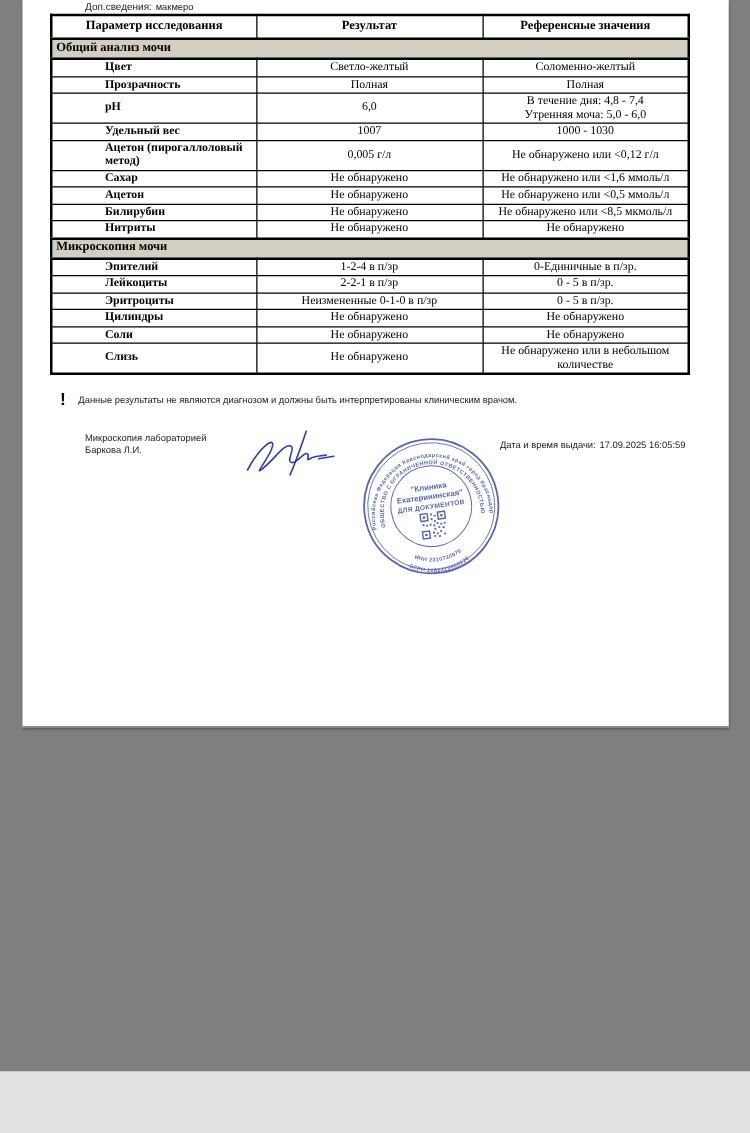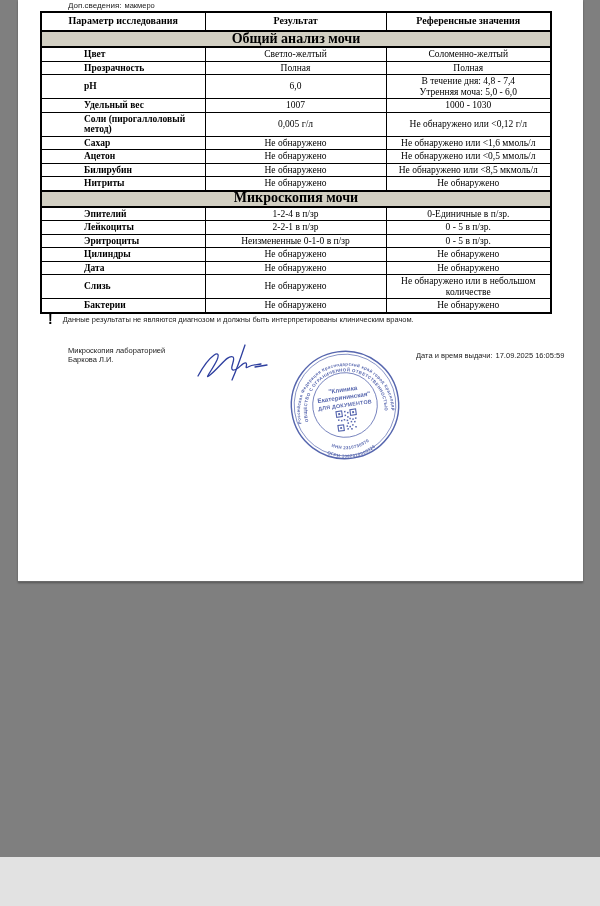--- a/index.html
+++ b/index.html
@@ -8,34 +8,34 @@
   .bottom-strip{position:absolute;left:0;bottom:0;width:600px;height:49px;background:#e2e2e2;}
   .page{position:absolute;left:18px;top:0;width:565px;height:581px;background:#ffffff;border-bottom:1px solid #6a6a6a;box-shadow:0 1px 2px rgba(0,0,0,.35);}
   .doc-note{position:absolute;left:50px;top:1px;font-size:8px;color:#222;}
   .doc-note .lbl{margin-right:3px;margin-top:12px;}
   .doc-note .val{font-size:7.5px;}
 
   .lab{position:absolute;left:22px;top:11px;border-collapse:collapse;border:2px solid #000;table-layout:fixed;width:510px;font-size:9.5px;line-height:10.5px;color:#000;}
   .lab col.c1{width:164px;} .lab col.c2{width:181px;} .lab col.c3{width:165px;}
   .lab td,.lab th{border:1px solid #000;padding:1px 3px;vertical-align:middle;overflow:hidden;font-family:Liberation Serif, serif;}
   .hdr th{font-weight:bold;font-size:10px;height:15px;text-align:center;background:#fff;}
-  .sec td{background:#d2cfc2;font-weight:bold;text-align:center;font-size:14px;height:12px;border-top:2px solid #000;border-bottom:2px solid #000;}
+  .sec td{background:#d2cfc2;font-weight:bold;font-size:10px;height:12px;border-top:2px solid #000;border-bottom:2px solid #000;}
   .lab tbody tr{height:13px;}
   .lab td.p{font-weight:bold;text-align:left;padding-left:42px;}
   .lab td.r,.lab td.f{text-align:center;white-space:pre-line;}
 
   .disclaimer{position:absolute;left:30px;top:312px;width:480px;display:flex;align-items:flex-start;}
   .warn{font-weight:bold;font-size:14px;line-height:14px;margin-right:10px;}
   .disc-text{font-size:7.5px;color:#222;padding-top:3px;}
 
   .signatory{position:absolute;left:50px;top:346px;font-size:7.5px;line-height:9px;color:#222;}
   .sig-svg{position:absolute;left:170px;top:336px;}
   .stamp-svg{position:absolute;left:270px;top:348px;}
   .issue{position:absolute;left:382px;top:351px;font-size:7.5px;color:#222;}
-  .issue .lbl{margin-right:3px;margin-left:16px;}
+  .issue .lbl{margin-right:3px;}
   .ring{stroke:#3f51a3;fill:none;}
   .arc{font-size:4.6px;font-weight:bold;fill:#3f51a3;stroke:none;letter-spacing:.4px;}
   .arc textPath{text-anchor:middle;}
   .ctr{fill:#3f51a3;stroke:none;text-anchor:middle;font-weight:bold;}
   .ctr.b{font-size:6.6px;}
   .ctr.s{font-size:5.6px;letter-spacing:.3px;}
   .qr{fill:#3f51a3;stroke:none;}
   .qr-o{fill:none;stroke:#3f51a3;stroke-width:1.2;}
 </style>
 </head>
@@ -82,21 +82,21 @@
             <td class="r">6,0</td>
             <td class="f">В течение дня: 4,8 - 7,4
 Утренняя моча: 5,0 - 6,0</td>
           </tr>
         <tr>
             <td class="p">Удельный вес</td>
             <td class="r">1007</td>
             <td class="f">1000 - 1030</td>
           </tr>
         <tr>
-            <td class="p">Соли (пирогаллоловый метод)</td>
+            <td class="p">Ацетон (пирогаллоловый метод)</td>
             <td class="r">0,005 г/л</td>
             <td class="f">Не обнаружено или &lt;0,12 г/л</td>
           </tr>
         <tr>
             <td class="p">Сахар</td>
             <td class="r">Не обнаружено</td>
             <td class="f">Не обнаружено или &lt;1,6 ммоль/л</td>
           </tr>
         <tr>
             <td class="p">Ацетон</td>
@@ -130,33 +130,28 @@
             <td class="p">Эритроциты</td>
             <td class="r">Неизмененные 0-1-0 в п/зр</td>
             <td class="f">0 - 5 в п/зр.</td>
           </tr>
         <tr>
             <td class="p">Цилиндры</td>
             <td class="r">Не обнаружено</td>
             <td class="f">Не обнаружено</td>
           </tr>
         <tr>
-            <td class="p">Дата</td>
+            <td class="p">Соли</td>
             <td class="r">Не обнаружено</td>
             <td class="f">Не обнаружено</td>
           </tr>
         <tr>
             <td class="p">Слизь</td>
             <td class="r">Не обнаружено</td>
             <td class="f">Не обнаружено или в небольшом количестве</td>
-          </tr>
-        <tr>
-            <td class="p">Бактерии</td>
-            <td class="r">Не обнаружено</td>
-            <td class="f">Не обнаружено</td>
           </tr>
       </tbody>
     </table>
 
     <div class="disclaimer">
       <span class="warn">!</span>
       <span class="disc-text">Данные результаты не являются диагнозом и должны быть интерпретированы клиническим врачом.</span>
     </div>
 
     <div class="signatory">

